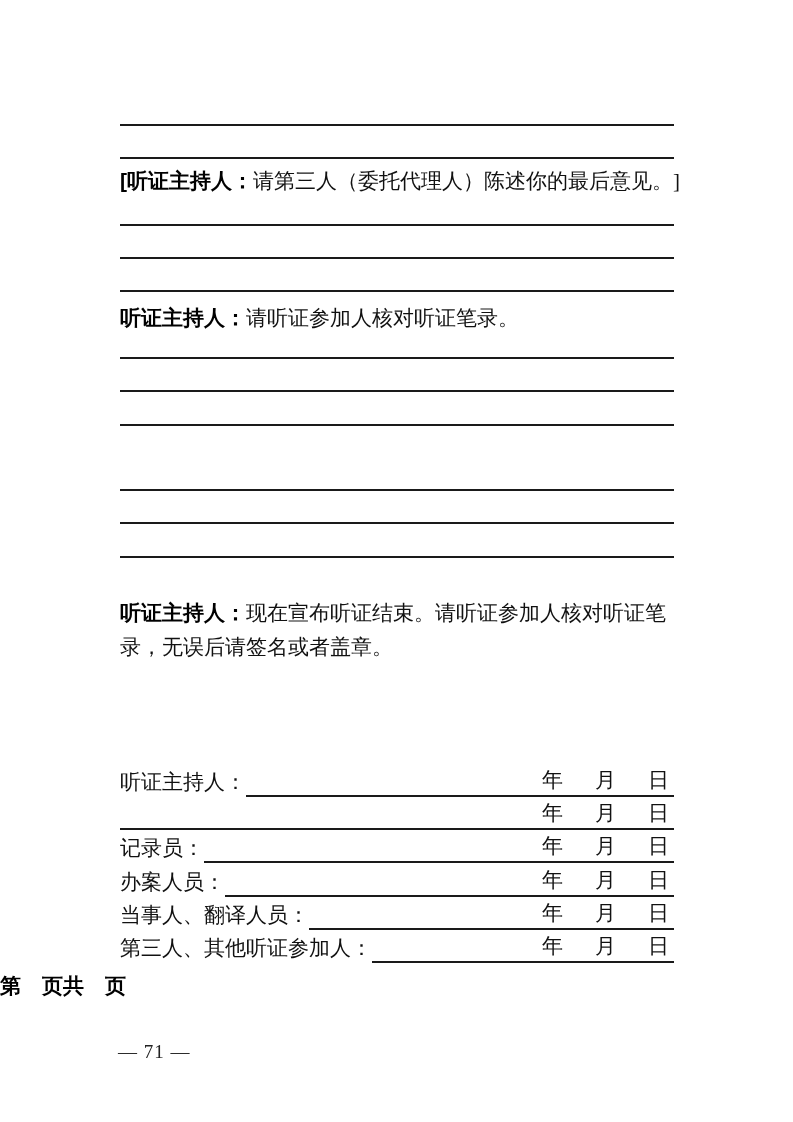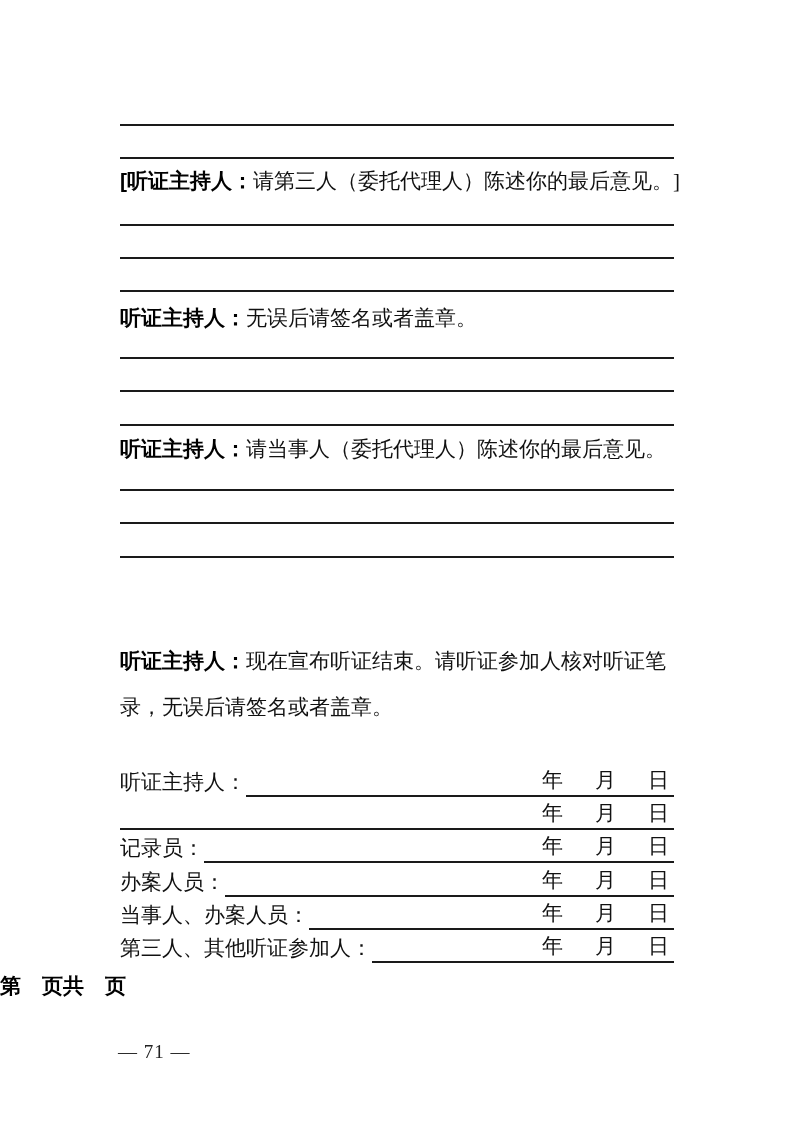--- a/index.html
+++ b/index.html
@@ -23,22 +23,21 @@
     position: absolute;
     left: 120px;
     font-size: 21px;
     line-height: 30px;
     white-space: nowrap;
     color: #111;
   }
   .para.wrap {
     white-space: normal;
     width: 560px;
-    line-height: 46px;
-    margin-top: 42px;
+    line-height: 34px;
   }
   .speaker {
     font-family: "Liberation Sans", sans-serif;
     font-weight: 700;
     font-size: 21px;
     color: #000;
   }
   .sig-row {
     position: absolute;
     left: 120px;
@@ -95,30 +94,27 @@
 
   <div class="para" style="top:166px">
     <span class="speaker">[听证主持人：</span><span>请第三人（委托代理人）陈述你的最后意见。]</span>
   </div>
 
   <div class="rule" style="top:224px"></div>
   <div class="rule" style="top:257px"></div>
   <div class="rule" style="top:290px"></div>
 
   <div class="para" style="top:303px">
-    <span class="speaker">听证主持人：</span><span>无误后请签名或者盖章。</span>
+    <span class="speaker">听证主持人：</span><span>请听证参加人核对听证笔录。</span>
   </div>
 
   <div class="rule" style="top:357px"></div>
   <div class="rule" style="top:390px"></div>
   <div class="rule" style="top:424px"></div>
 
-  <div class="para" style="top:434px">
-    <span class="speaker">听证主持人：</span><span>请当事人（委托代理人）陈述你的最后意见。</span>
-  </div>
 
   <div class="rule" style="top:489px"></div>
   <div class="rule" style="top:522px"></div>
   <div class="rule" style="top:556px"></div>
 
   <div class="para wrap" style="top:596px">
     <span class="speaker">听证主持人：</span><span>现在宣布听证结束。请听证参加人核对听证笔录，无误后请签名或者盖章。</span>
   </div>
 
   <div class="sig-row" style="top:763px">
@@ -158,21 +154,21 @@
     <span class="sig-line">
       <span class="ymd">
           <span class="y">年</span>
           <span class="m">月</span>
           <span class="d">日</span>
         </span>
     </span>
   </div>
 
   <div class="sig-row" style="top:896px">
-    <span class="sig-label">当事人、办案人员：</span>
+    <span class="sig-label">当事人、翻译人员：</span>
     <span class="sig-line">
       <span class="ymd">
           <span class="y">年</span>
           <span class="m">月</span>
           <span class="d">日</span>
         </span>
     </span>
   </div>
 
   <div class="sig-row" style="top:929px">

